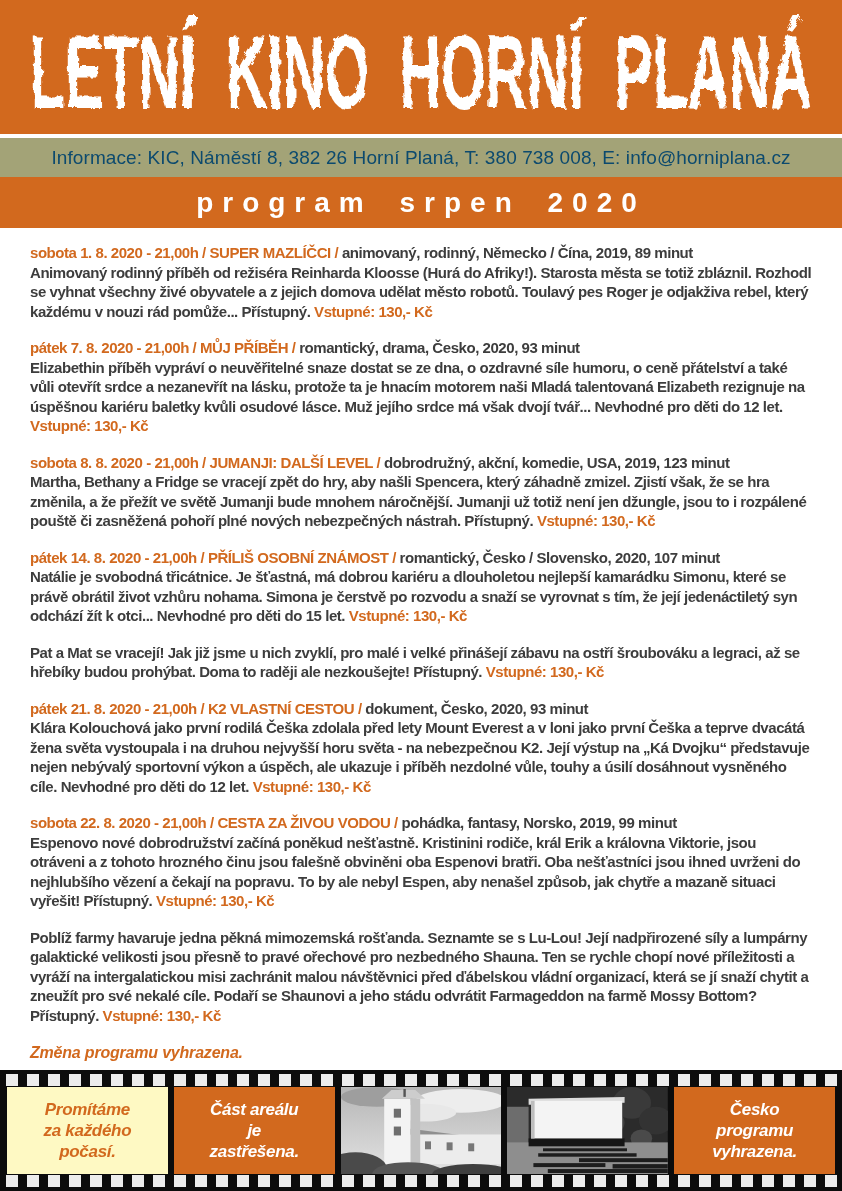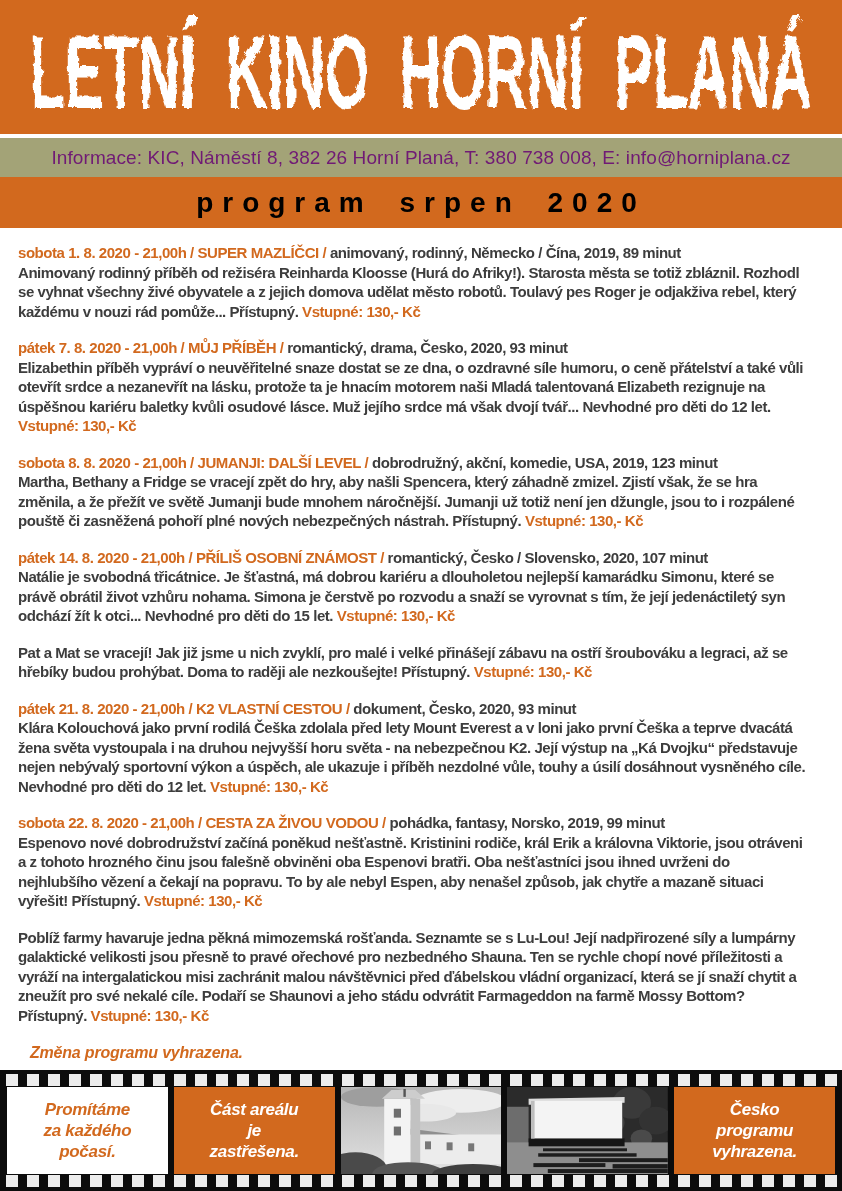--- a/index.html
+++ b/index.html
@@ -15,33 +15,33 @@
     background:#fff;overflow:hidden;
     font-family:"Liberation Sans", sans-serif;
   }
   
   .masthead{height:134px;background:var(--orange);overflow:hidden;}
   .masthead svg{display:block;width:842px;height:134px;}
   
   .info-bar{
     margin-top:4px;height:39px;background:var(--olive);
     display:flex;align-items:center;justify-content:center;
-    color:#701a75;font-size:19px;letter-spacing:.1px;
+    color:#0c4a6e;font-size:19px;letter-spacing:.1px;
   }
   
   .program-banner{
     height:51px;background:var(--orange);
     display:flex;align-items:center;justify-content:center;
   }
   .program-banner span{
-    color:#000000;font-weight:bold;font-size:28px;
+    color:#ffffff;font-weight:bold;font-size:28px;
     letter-spacing:9px;word-spacing:10px;
   }
   
-  .content{padding:15px 30px 0 18px;}
+  .content{padding:15px 30px 0 30px;}
   .film{margin-bottom:17px;}
   .film p{
     font-size:15px;font-weight:bold;line-height:19.5px;
     letter-spacing:-0.45px;color:var(--dark);
   }
   .orange{color:var(--orange);}
   .footer-note{
     padding:2px 30px 0 30px;
     font-size:16px;font-weight:bold;font-style:italic;
     letter-spacing:-0.2px;color:var(--orange);
@@ -59,21 +59,21 @@
       var(--strip) 0 4px, #ececec 4px 16px, var(--strip) 16px 21px);
   }
   .frames{
     height:87px;display:flex;gap:6px;padding:0 7px;
   }
   .frame{
     flex:1;display:flex;flex-direction:column;
     align-items:center;justify-content:center;
     text-align:center;overflow:hidden;
   }
-  .frame.white{background:#ffffff;color:var(--orange);}
+  .frame.white{background:#fef9c3;color:var(--orange);}
   .frame.orangebg{background:var(--orange);color:#fff;}
   .frame span{
     display:block;font-size:17px;font-weight:bold;font-style:italic;
     line-height:21px;letter-spacing:-0.3px;
   }
   .frame.photo svg{width:100%;height:100%;display:block;}
 </style>
 </head>
 <body>
 

